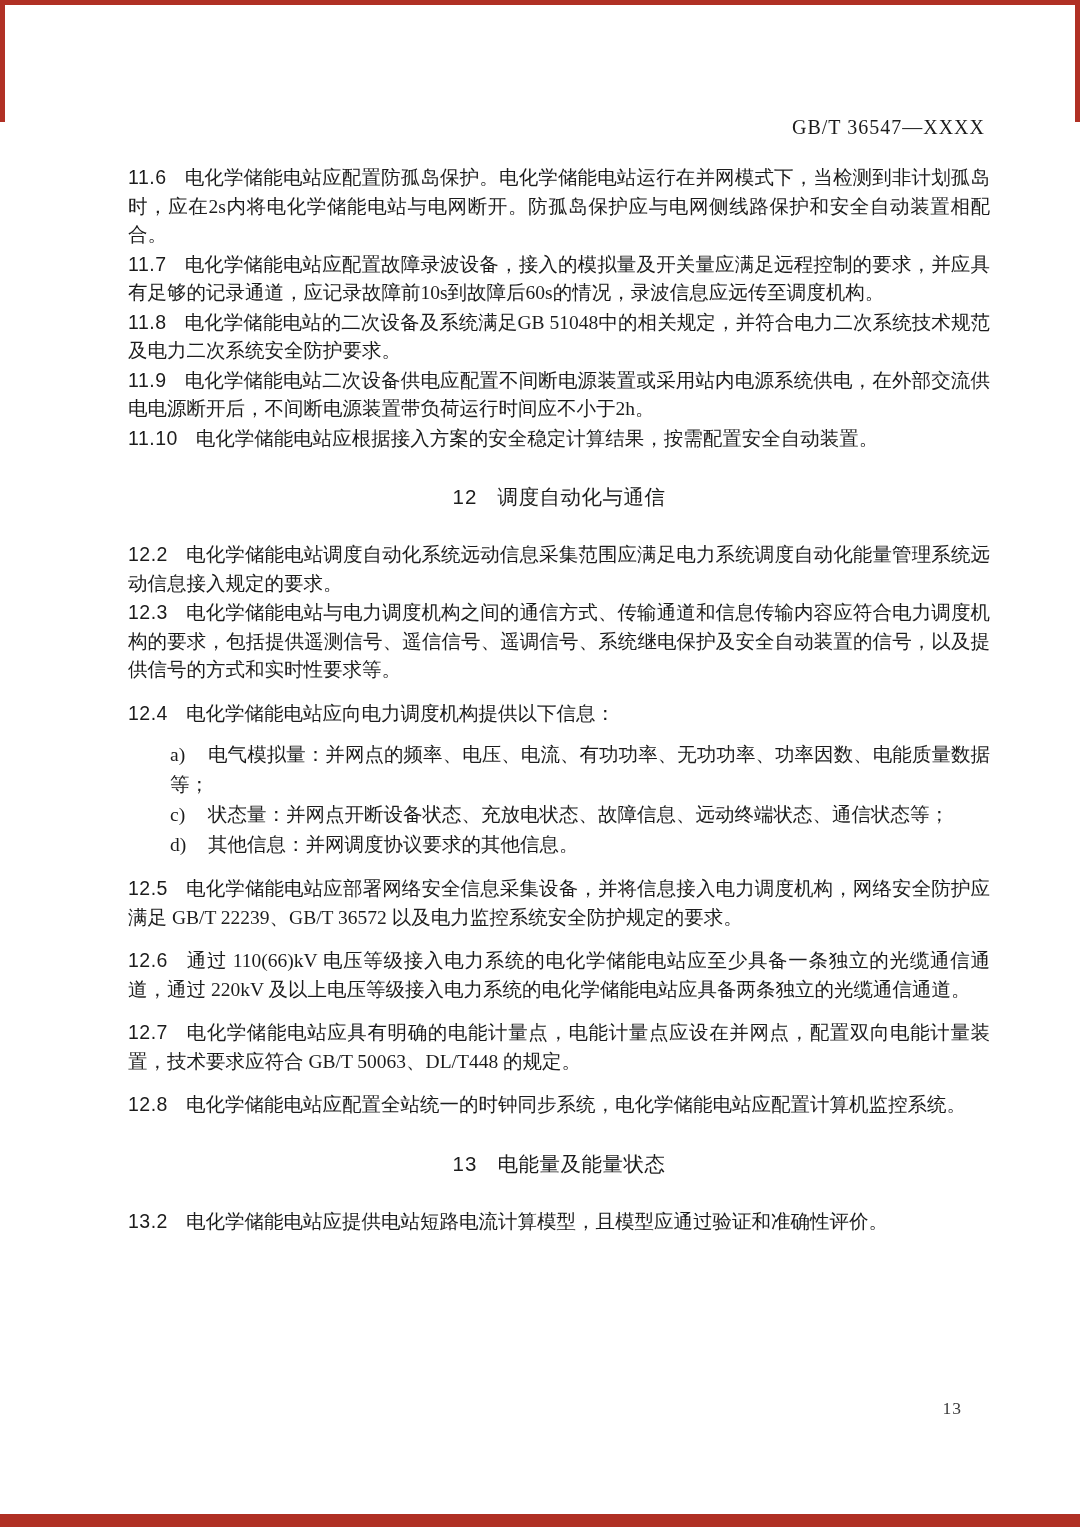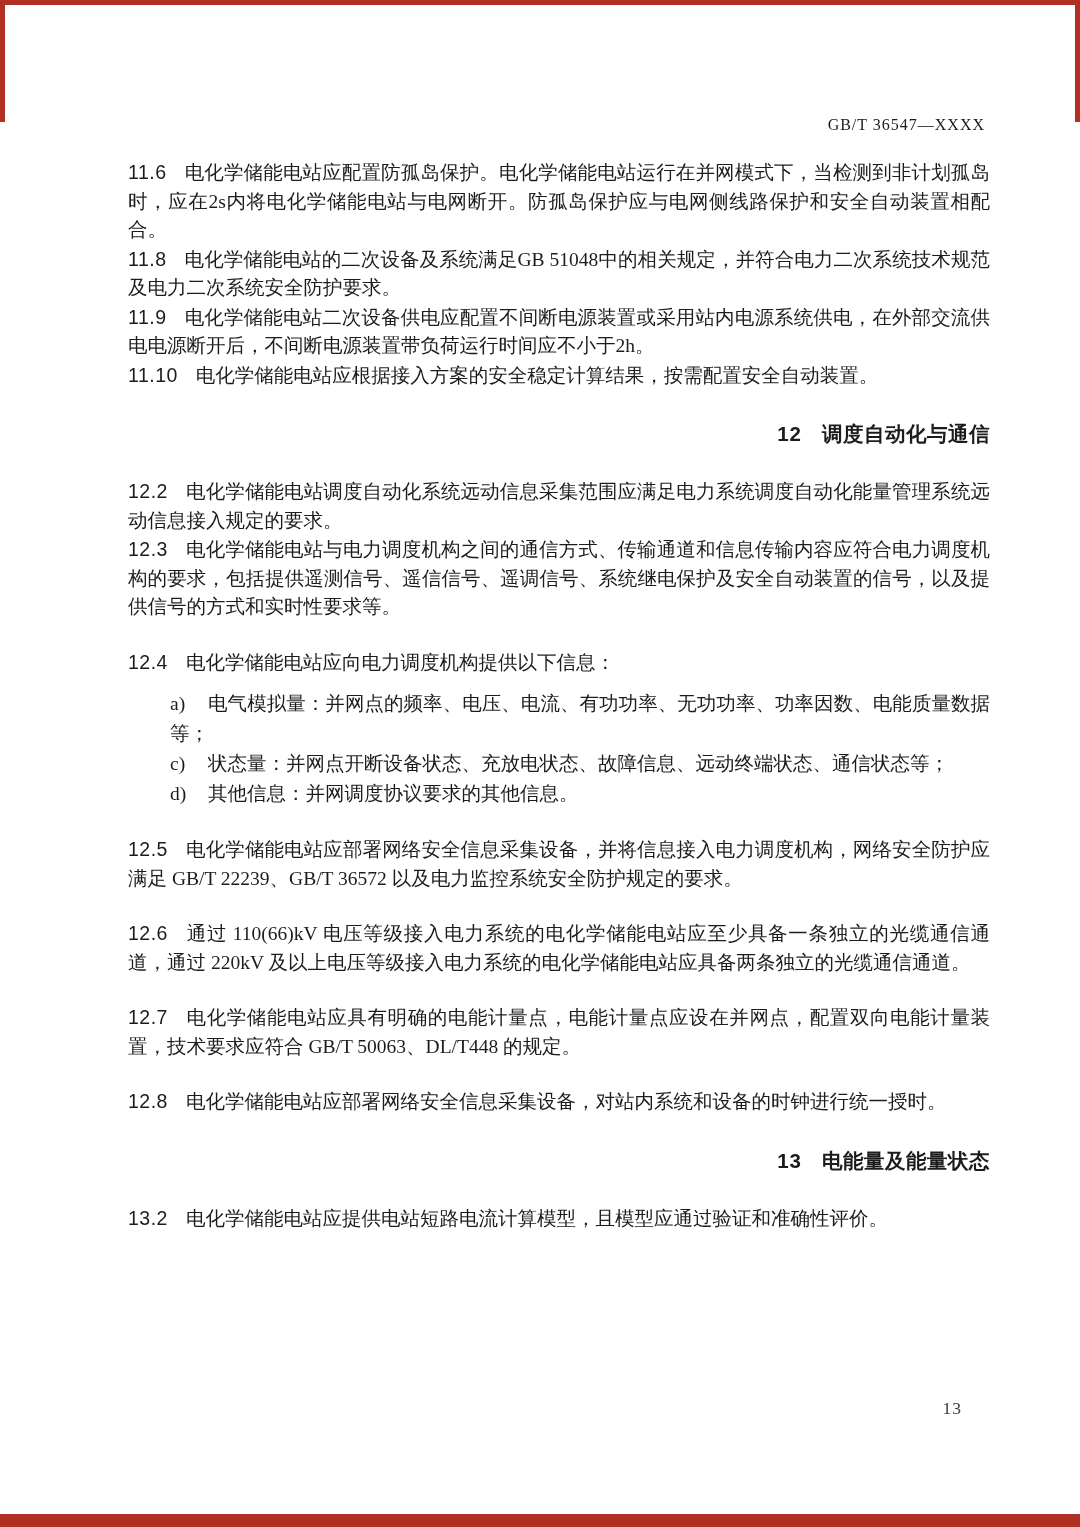--- a/index.html
+++ b/index.html
@@ -16,45 +16,45 @@
   
   .mark{position:absolute;background:#b03024;}
   .mark-top{top:0;left:0;width:1080px;height:5px;}
   .mark-left{top:0;left:0;width:5px;height:122px;}
   .mark-right{top:0;right:0;width:5px;height:122px;}
   .mark-bottom{bottom:0;left:0;width:1080px;height:13px;}
 
   .doc-header{
     padding:116px 95px 0 0;
     text-align:right;
-    font-size:16px;
+    font-size:20px;
     letter-spacing:1px;
     white-space:nowrap;
   }
   .body-col{
     padding:24px 90px 0 128px;
     font-size:19.5px;
     line-height:28.5px;
     text-align:justify;
   }
   p.clause{margin:0;}
-  p.clause.spaced{margin-top:26px;}
+  p.clause.spaced{margin-top:14px;}
   .num{
     font-family:"Liberation Sans","DejaVu Sans",sans-serif;
     display:inline-block;
     margin-right:18px;
     letter-spacing:.5px;
   }
   h2.heading{
     font-family:"Liberation Sans","DejaVu Sans",sans-serif;
-    font-weight:bold;
+    font-weight:normal;
     font-size:20.5px;
     line-height:28px;
     margin:30px 0 29px 0;
-    text-align:right;
+    text-align:center;
     letter-spacing:.5px;
   }
   h2.heading .num{margin-right:20px;letter-spacing:1px;}
   .list{margin:12px 0 14px 0;padding-left:42px;}
   .list-item{line-height:30px;margin:0;}
   .list-label{
     display:inline-block;
     width:24px;
     margin-right:14px;
     font-family:"Liberation Serif","DejaVu Serif",serif;
@@ -74,34 +74,35 @@
 <div class="page">
   <div class="mark mark-top"></div>
   <div class="mark mark-left"></div>
   <div class="mark mark-right"></div>
   <div class="mark mark-bottom"></div>
 
   <div class="doc-header">GB/T 36547—XXXX</div>
 
   <div class="body-col" id="content">
       <p class="clause"><span class="num">11.6</span><span>电化学储能电站应配置防孤岛保护。电化学储能电站运行在并网模式下，当检测到非计划孤岛时，应在2s内将电化学储能电站与电网断开。防孤岛保护应与电网侧线路保护和安全自动装置相配合。</span></p>
+      <p class="clause"><span class="num">11.7</span><span>电化学储能电站应配置故障录波设备，接入的模拟量及开关量应满足远程控制的要求，并应具有足够的记录通道，应记录故障前10s到故障后60s的情况，录波信息应远传至调度机构。</span></p>
       <p class="clause"><span class="num">11.8</span><span>电化学储能电站的二次设备及系统满足GB 51048中的相关规定，并符合电力二次系统技术规范及电力二次系统安全防护要求。</span></p>
       <p class="clause"><span class="num">11.9</span><span>电化学储能电站二次设备供电应配置不间断电源装置或采用站内电源系统供电，在外部交流供电电源断开后，不间断电源装置带负荷运行时间应不小于2h。</span></p>
       <p class="clause"><span class="num">11.10</span><span>电化学储能电站应根据接入方案的安全稳定计算结果，按需配置安全自动装置。</span></p>
       <h2 class="heading"><span class="num">12</span><span>调度自动化与通信</span></h2>
       <p class="clause"><span class="num">12.2</span><span>电化学储能电站调度自动化系统远动信息采集范围应满足电力系统调度自动化能量管理系统远动信息接入规定的要求。</span></p>
       <p class="clause"><span class="num">12.3</span><span>电化学储能电站与电力调度机构之间的通信方式、传输通道和信息传输内容应符合电力调度机构的要求，包括提供遥测信号、遥信信号、遥调信号、系统继电保护及安全自动装置的信号，以及提供信号的方式和实时性要求等。</span></p>
       <p class="clause spaced"><span class="num">12.4</span><span>电化学储能电站应向电力调度机构提供以下信息：</span></p>
       <div class="list">
         <div class="list-item"><span class="list-label">a)</span><span>电气模拟量：并网点的频率、电压、电流、有功功率、无功功率、功率因数、电能质量数据等；</span></div>
         <div class="list-item"><span class="list-label">c)</span><span>状态量：并网点开断设备状态、充放电状态、故障信息、远动终端状态、通信状态等；</span></div>
         <div class="list-item"><span class="list-label">d)</span><span>其他信息：并网调度协议要求的其他信息。</span></div>
       </div>
       <p class="clause spaced"><span class="num">12.5</span><span>电化学储能电站应部署网络安全信息采集设备，并将信息接入电力调度机构，网络安全防护应满足 GB/T 22239、GB/T 36572 以及电力监控系统安全防护规定的要求。</span></p>
       <p class="clause spaced"><span class="num">12.6</span><span>通过 110(66)kV 电压等级接入电力系统的电化学储能电站应至少具备一条独立的光缆通信通道，通过 220kV 及以上电压等级接入电力系统的电化学储能电站应具备两条独立的光缆通信通道。</span></p>
       <p class="clause spaced"><span class="num">12.7</span><span>电化学储能电站应具有明确的电能计量点，电能计量点应设在并网点，配置双向电能计量装置，技术要求应符合 GB/T 50063、DL/T448 的规定。</span></p>
-      <p class="clause spaced"><span class="num">12.8</span><span>电化学储能电站应部署网络安全信息采集设备，对站内系统和设备的时钟进行统一授时。</span></p>
+      <p class="clause spaced"><span class="num">12.8</span><span>电化学储能电站应配置全站统一的时钟同步系统，电化学储能电站应配置计算机监控系统。</span></p>
       <h2 class="heading"><span class="num">13</span><span>电能量及能量状态</span></h2>
       <p class="clause spaced"><span class="num">13.2</span><span>电化学储能电站应提供电站短路电流计算模型，且模型应通过验证和准确性评价。</span></p>
     </div>
 
   <div class="page-num">13</div>
 </div>
 
 </body></html>

